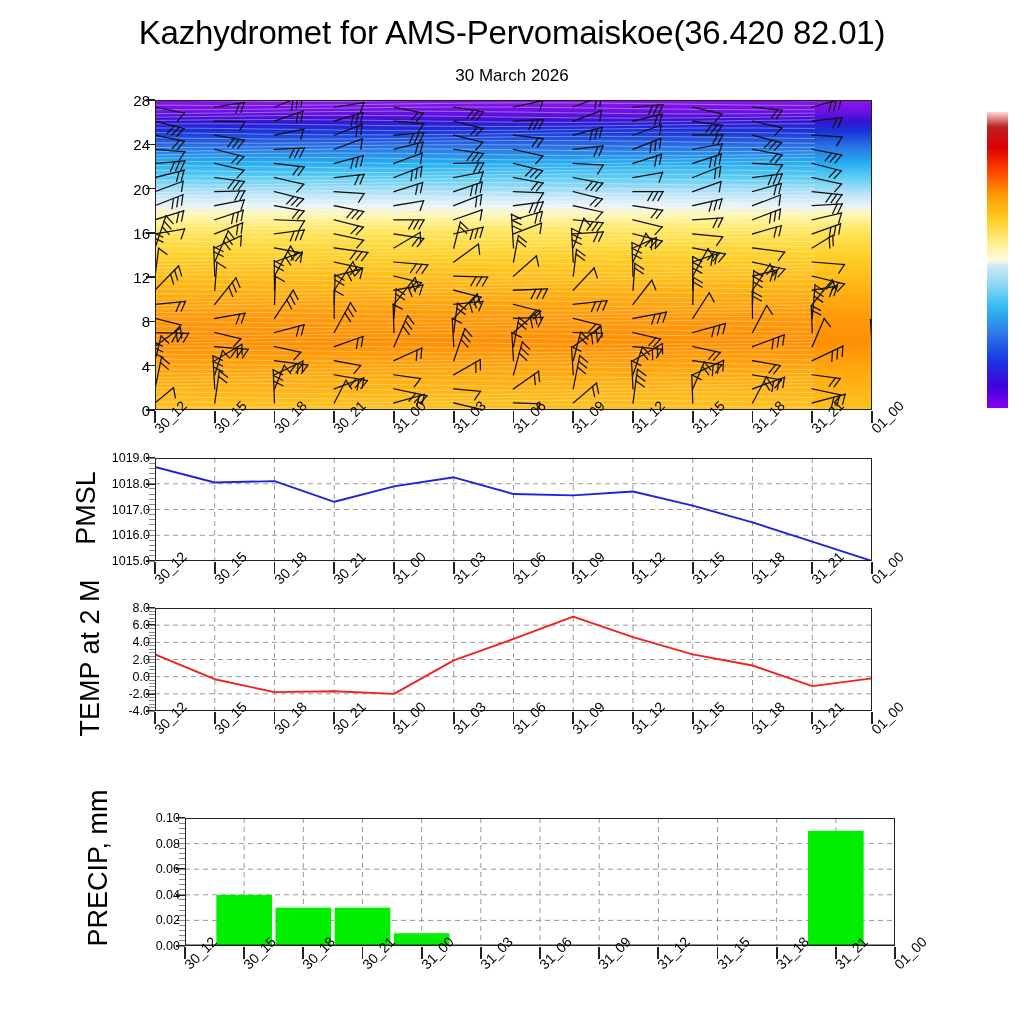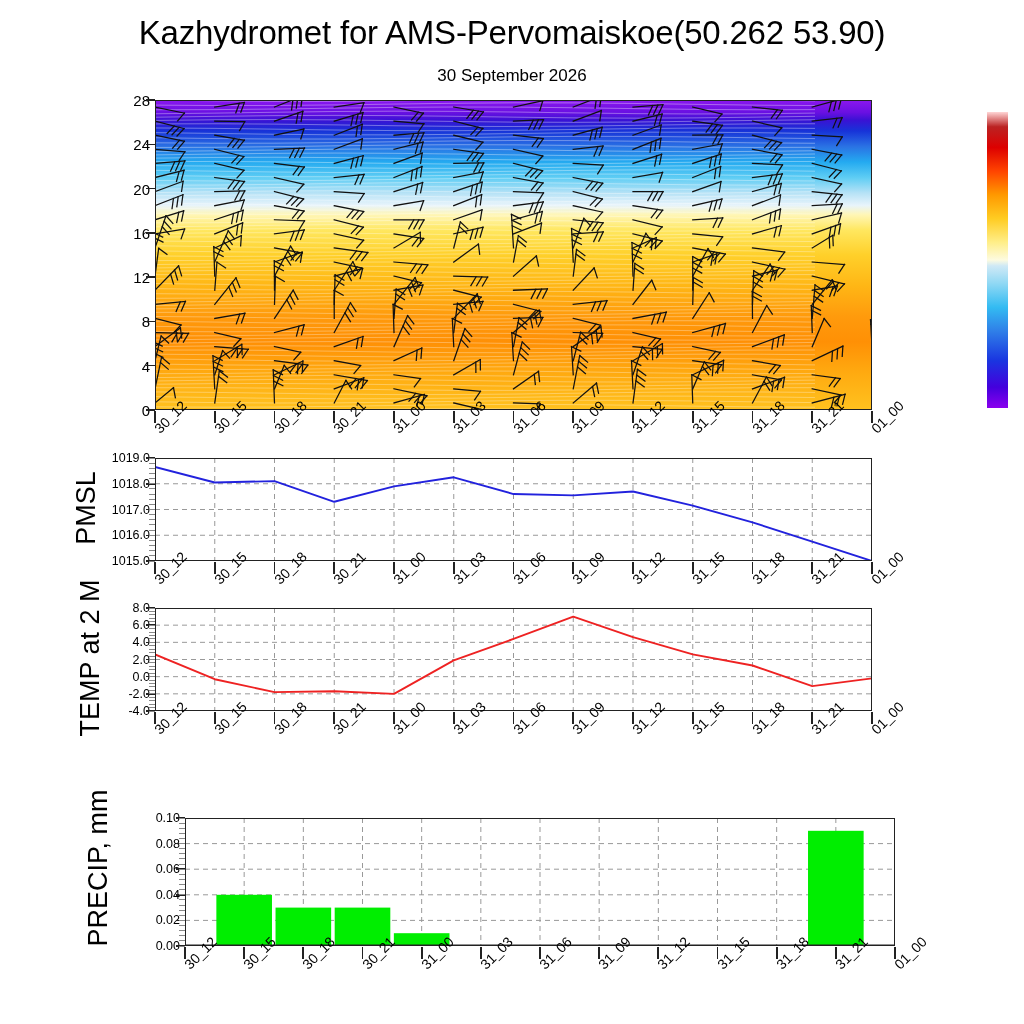--- a/index.html
+++ b/index.html
@@ -23,22 +23,22 @@
   .ylab{position:absolute;font-size:27px;white-space:nowrap;
         transform-origin:center center;transform:rotate(-90deg);}
 
   .tickmark{position:absolute;background:#222;}
   .minortick{position:absolute;background:#888;}
   .colorbar{position:absolute;}
 </style>
 </head>
 <body>
 
-<div class="abs" id="title">Kazhydromet for AMS-Pervomaiskoe(50.262 53.90)</div>
-<div class="abs" id="subtitle">30 September 2026</div>
+<div class="abs" id="title">Kazhydromet for AMS-Pervomaiskoe(36.420 82.01)</div>
+<div class="abs" id="subtitle">30 March 2026</div>
 
 <div class="panel" id="panel-profile" style="left:155px;top:100px;width:717px;height:310px;">
   <div class="plotarea">
     <svg id="svg-profile" width="717" height="310" viewBox="0 0 717 310">
         <defs>
           <linearGradient id="bandgrad" x1="0" y1="1" x2="0" y2="0">
             <stop offset="0%" stop-color="#ffc21f"></stop>
             <stop offset="12%" stop-color="#ffaa10"></stop>
             <stop offset="22%" stop-color="#ff9005"></stop>
             <stop offset="30%" stop-color="#ff9a0c"></stop>

